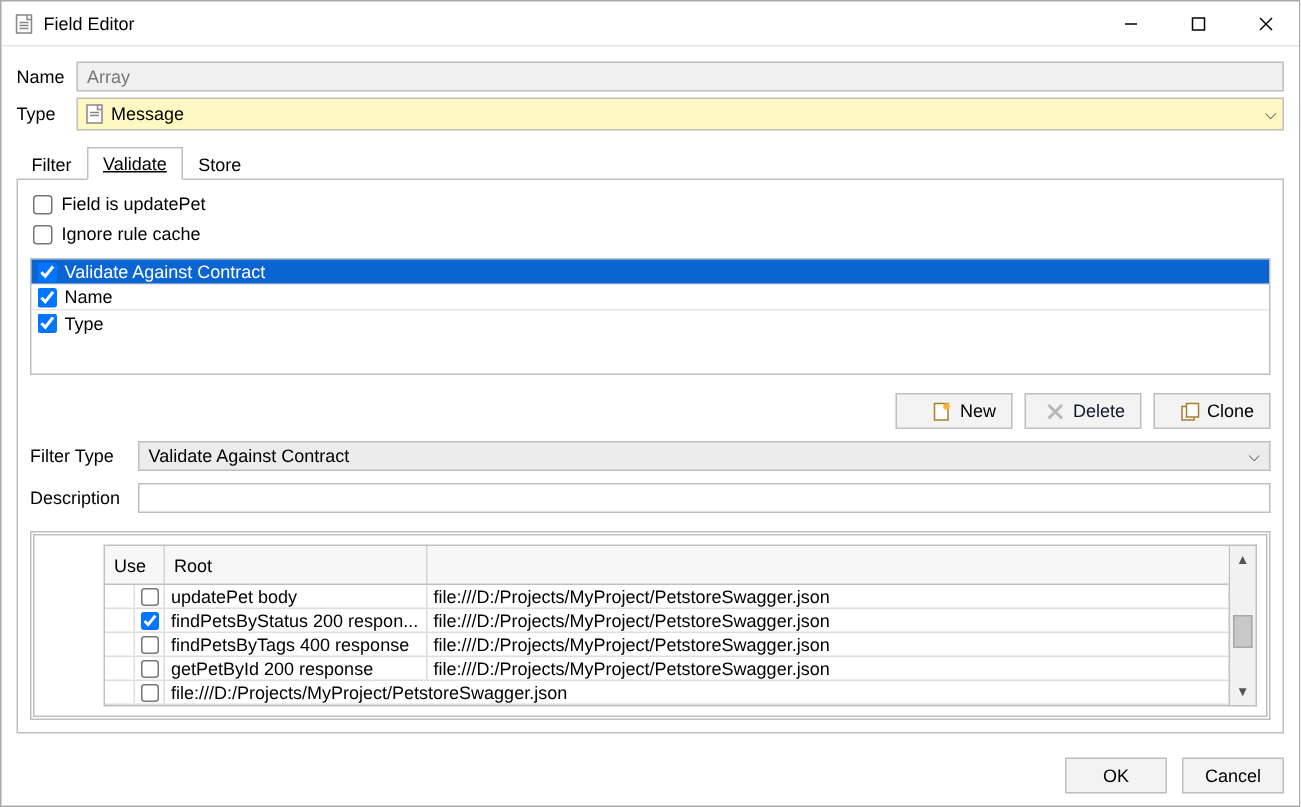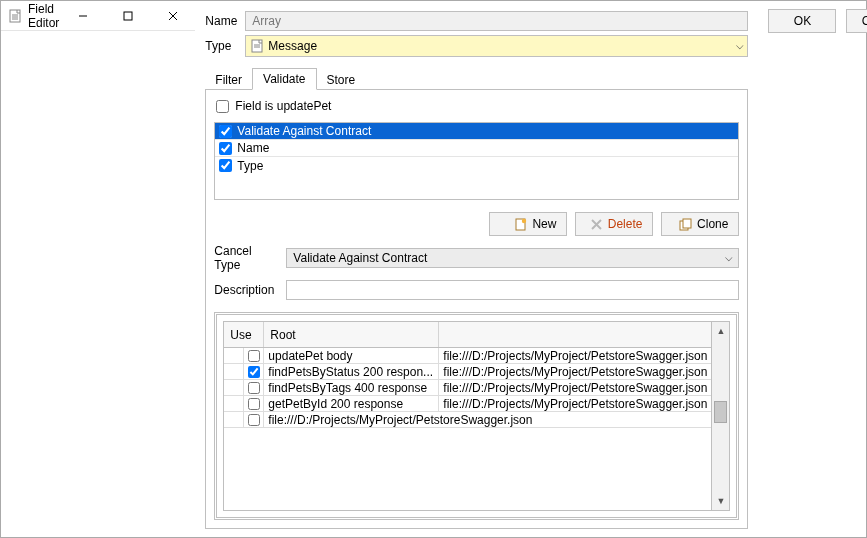--- a/index.html
+++ b/index.html
@@ -8,21 +8,21 @@
     font-family: "Segoe UI", Tahoma, Arial, sans-serif;
     font-size: 12px;
     background: #fff;
     color: #000;
   }
   .window {
     width: 867px;
     height: 538px;
     border: 1px solid #aaa;
     display: flex;
-    flex-direction: row;
+    flex-direction: column;
     background: #fff;
   }
   
   .titlebar {
     height: 30px;
     display: flex;
     align-items: center;
     padding-left: 8px;
     border-bottom: 1px solid #e5e5e5;
   }
@@ -106,20 +106,21 @@
   .tab {
     padding: 3px 10px;
     position: relative;
     top: 1px;
   }
   .tab.active {
     border: 1px solid #bfbfbf;
     border-bottom: 1px solid #fff;
     background: #fff;
     z-index: 2;
+    text-decoration: underline;
   }
   .tabpanel {
     border: 1px solid #bfbfbf;
     padding: 8px;
     display: flex;
     flex-direction: column;
     gap: 4px;
     flex: 1;
   }
   .chk-row {
@@ -174,21 +175,21 @@
     min-width: 78px;
     border: 1px solid #bfbfbf;
     background: #f3f3f3;
     display: inline-flex;
     align-items: center;
     justify-content: flex-end;
     gap: 5px;
     padding: 0 10px;
     font: inherit;
   }
-  .flat-btn.disabled { color: #c2410c; }
+  .flat-btn.disabled { color: #0f172a; }
   .flat-btn .ico { width:13px; height:13px; display:inline-flex; align-items:center; justify-content:center; }
 
   
   .fld-row {
     display: flex;
     align-items: center;
     gap: 6px;
     margin-top: 4px;
   }
   .fld-row .lbl2 { width: 66px; }
@@ -218,20 +219,21 @@
     padding: 6px;
     display: flex;
     flex-direction: column;
     flex: 1;
     min-height: 0;
   }
   .grid-wrap {
     display: flex;
     flex: 1;
     min-height: 0;
+    margin-left: 40px;
   }
   .grid {
     flex: 1;
     border: 1px solid #bfbfbf;
     display: flex;
     flex-direction: column;
   }
   .grid-head {
     display: flex;
     background: #f7f7f7;
@@ -364,20 +366,24 @@
         <div class="tab active"><span>Validate</span></div>
         <div class="tab"><span>Store</span></div>
       </div>
 
       <div class="tabpanel">
 
         <label class="chk-row">
           <input type="checkbox" style="">
           <span>Field is updatePet</span>
         </label>
+        <label class="chk-row">
+          <input type="checkbox" style="">
+          <span>Ignore rule cache</span>
+        </label>
 
         <div class="rule-list" id="rule-list">
             <div class="rule-row selected">
               <span class="chk-cell">
                 <input type="checkbox" checked="" style="">
               </span>
               <span class="rule-label">Validate Against Contract</span>
             </div>
             <div class="rule-row">
               <span class="chk-cell">
@@ -417,21 +423,21 @@
               <svg width="13" height="13" viewBox="0 0 13 13">
                   <rect x="1" y="3" width="8" height="9" fill="#fff" stroke="#a97d2e"></rect>
                   <rect x="4" y="1" width="8" height="9" fill="#fff" stroke="#a97d2e"></rect>
                 </svg>
             </span>
             <span>Clone</span>
           </button>
         </div>
 
         <div class="fld-row">
-          <span class="lbl2">Cancel Type</span>
+          <span class="lbl2">Filter Type</span>
           <div class="combo">
             <span>Validate Against Contract</span>
             <span class="chev">⌵</span>
           </div>
         </div>
 
         <div class="fld-row">
           <span class="lbl2">Description</span>
           <input class="text-input" value="" style="">
         </div>

